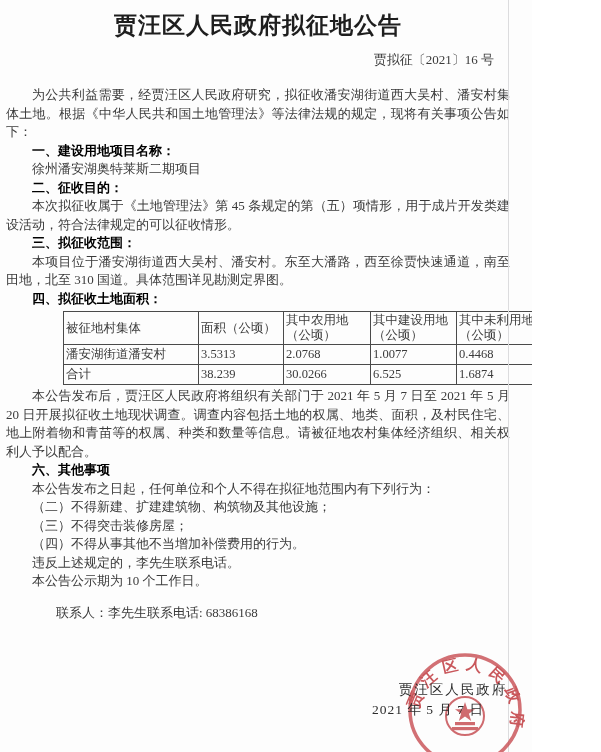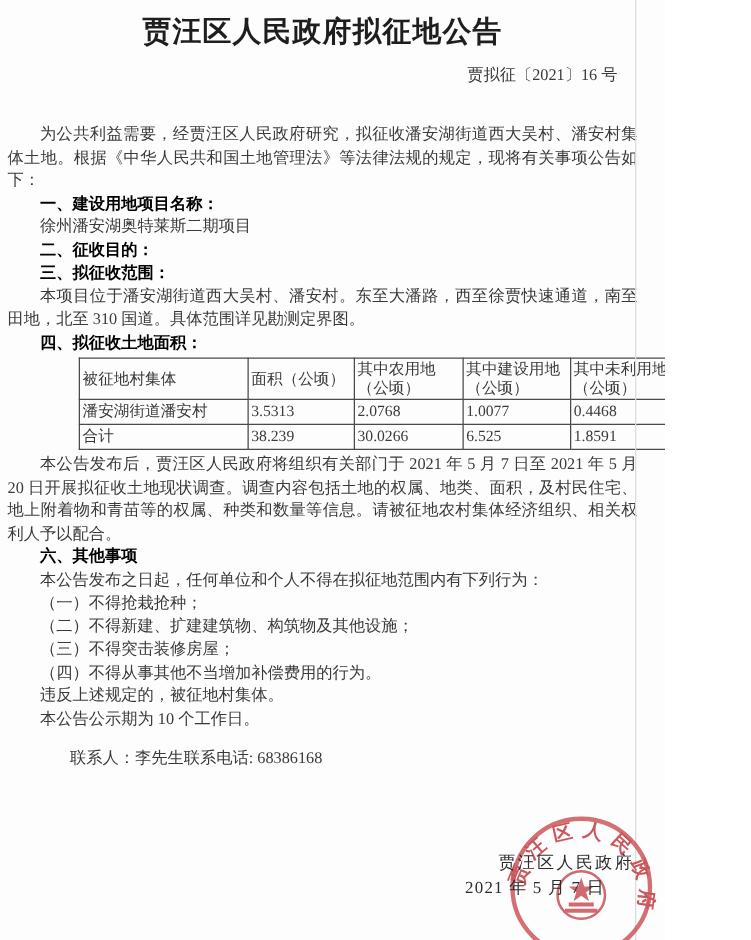--- a/index.html
+++ b/index.html
@@ -28,21 +28,21 @@
     text-align:center;
     font-size:23px;
     font-weight:bold;
     letter-spacing:1px;
     color:var(--ink-dark);
   }
   .doc-number{
     text-align:right;
     padding-right:16px;
     font-size:13px;
-    margin-bottom:29px;
+    margin-bottom:17px;
   }
   .body-text{
     font-size:13px;
     line-height:18.5px;
     text-align:justify;
   }
   .para{margin:0;text-indent:2em;}
   .sec-head{
     margin:0;
     text-indent:2em;
@@ -102,20 +102,21 @@
 
   <div class="doc-number">贾拟征〔2021〕16 号</div>
 
   <div class="body-text">
     <p class="para">为公共利益需要，经贾汪区人民政府研究，拟征收潘安湖街道西大吴村、潘安村集体土地。根据《中华人民共和国土地管理法》等法律法规的规定，现将有关事项公告如下：</p>
 
     <p class="sec-head">一、建设用地项目名称：</p>
     <p class="para">徐州潘安湖奥特莱斯二期项目</p>
 
     <p class="sec-head">二、征收目的：</p>
+    <p class="para">本次拟征收属于《土地管理法》第 45 条规定的第（五）项情形，用于成片开发类建设活动，符合法律规定的可以征收情形。</p>
 
     <p class="sec-head">三、拟征收范围：</p>
     <p class="para">本项目位于潘安湖街道西大吴村、潘安村。东至大潘路，西至徐贾快速通道，南至田地，北至 310 国道。具体范围详见勘测定界图。</p>
 
     <p class="sec-head">四、拟征收土地面积：</p>
 
     <table class="land">
       <colgroup>
         <col style="width:135px">
           <col style="width:85px">
@@ -141,34 +142,33 @@
           <td>3.5313</td>
           <td>2.0768</td>
           <td>1.0077</td>
           <td>0.4468</td>
         </tr>
         <tr>
           <td>合计</td>
           <td>38.239</td>
           <td>30.0266</td>
           <td>6.525</td>
-          <td>1.8591</td>
+          <td>1.6874</td>
         </tr>
       </tbody>
     </table>
 
     <p class="para">本公告发布后，贾汪区人民政府将组织有关部门于 2021 年 5 月 7 日至 2021 年 5 月 20 日开展拟征收土地现状调查。调查内容包括土地的权属、地类、面积，及村民住宅、地上附着物和青苗等的权属、种类和数量等信息。请被征地农村集体经济组织、相关权利人予以配合。</p>
 
     <p class="sec-head">六、其他事项</p>
     <p class="para">本公告发布之日起，任何单位和个人不得在拟征地范围内有下列行为：</p>
-    <p class="list-line">（一）不得抢栽抢种；</p>
     <p class="list-line">（二）不得新建、扩建建筑物、构筑物及其他设施；</p>
     <p class="list-line">（三）不得突击装修房屋；</p>
     <p class="list-line">（四）不得从事其他不当增加补偿费用的行为。</p>
-    <p class="list-line">违反上述规定的，被征地村集体。</p>
+    <p class="list-line">违反上述规定的，李先生联系电话。</p>
     <p class="list-line">本公告公示期为 10 个工作日。</p>
 
     <p class="contact-line">联系人：李先生联系电话: 68386168</p>
   </div>
 
   <div class="sig-block">
     <svg class="seal-svg" width="120" height="120" viewBox="0 0 120 120">
       <circle cx="60" cy="60" r="55" fill="none" stroke="#c5494e" stroke-width="3.5" opacity="0.85"></circle>
       <path id="sealArc" d="M 14 76 A 47 47 0 1 1 106 76" fill="none"></path>
       <text font-size="15.5" fill="#c5494e" letter-spacing="7" font-family="Liberation Serif, DejaVu Serif, serif" font-weight="bold">

